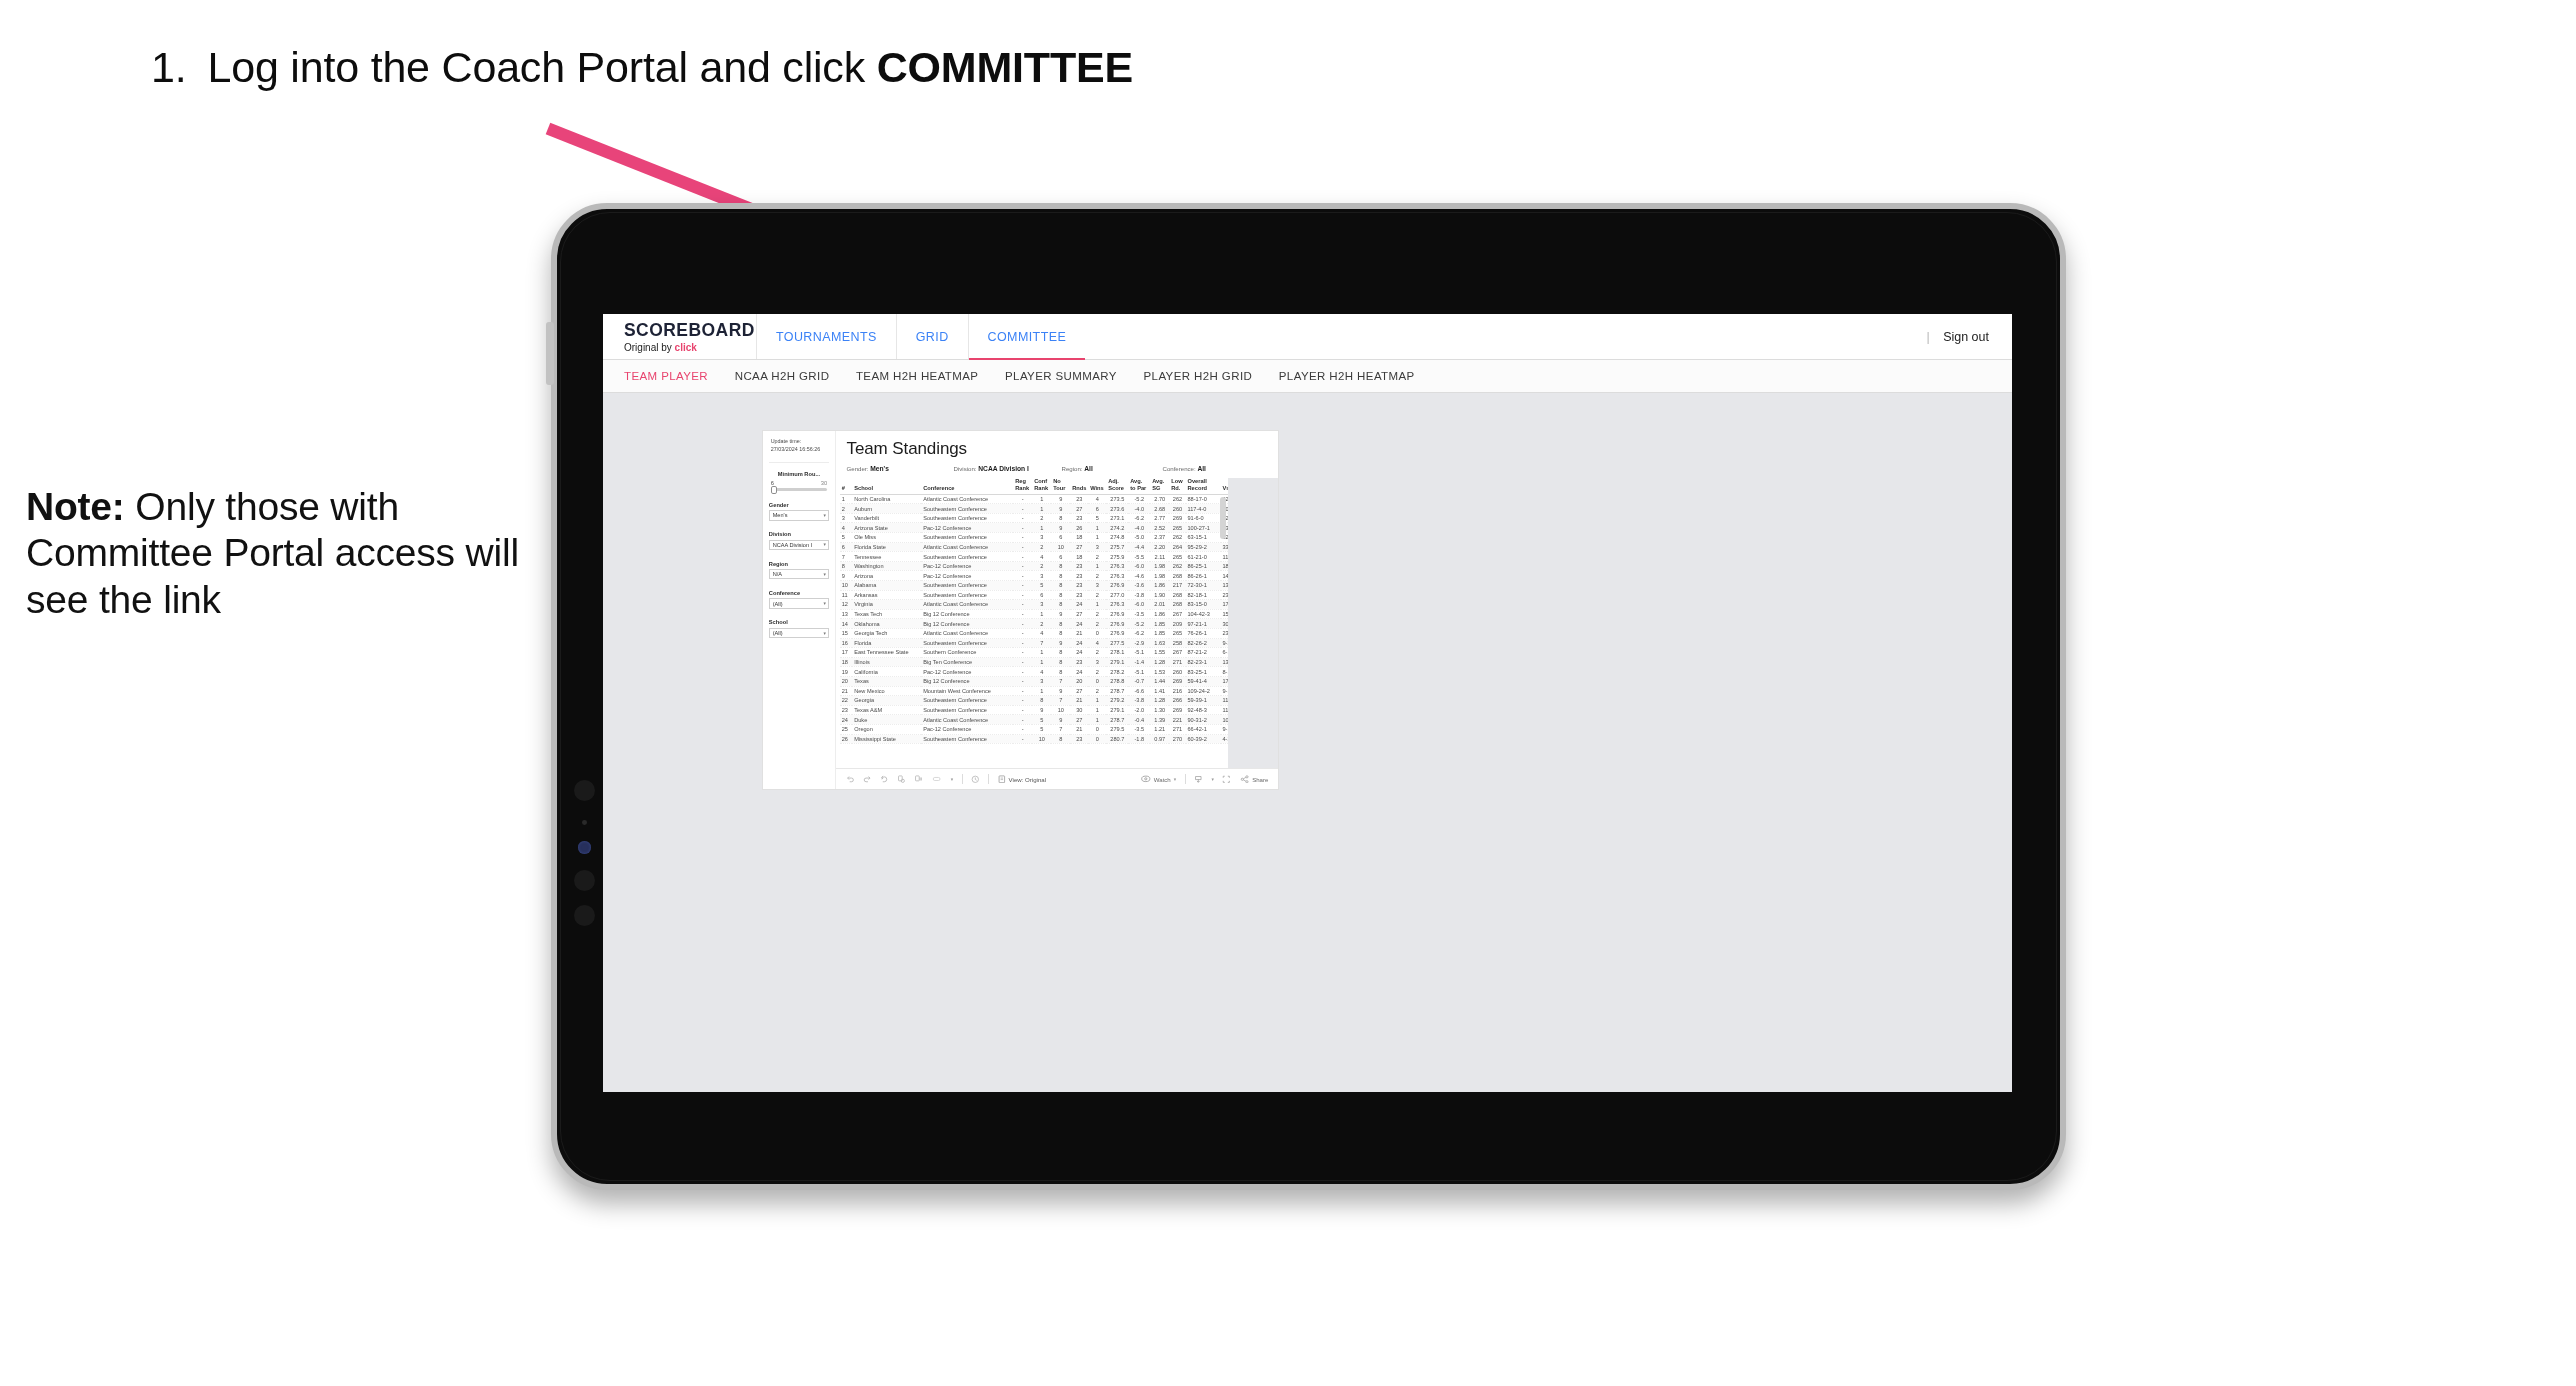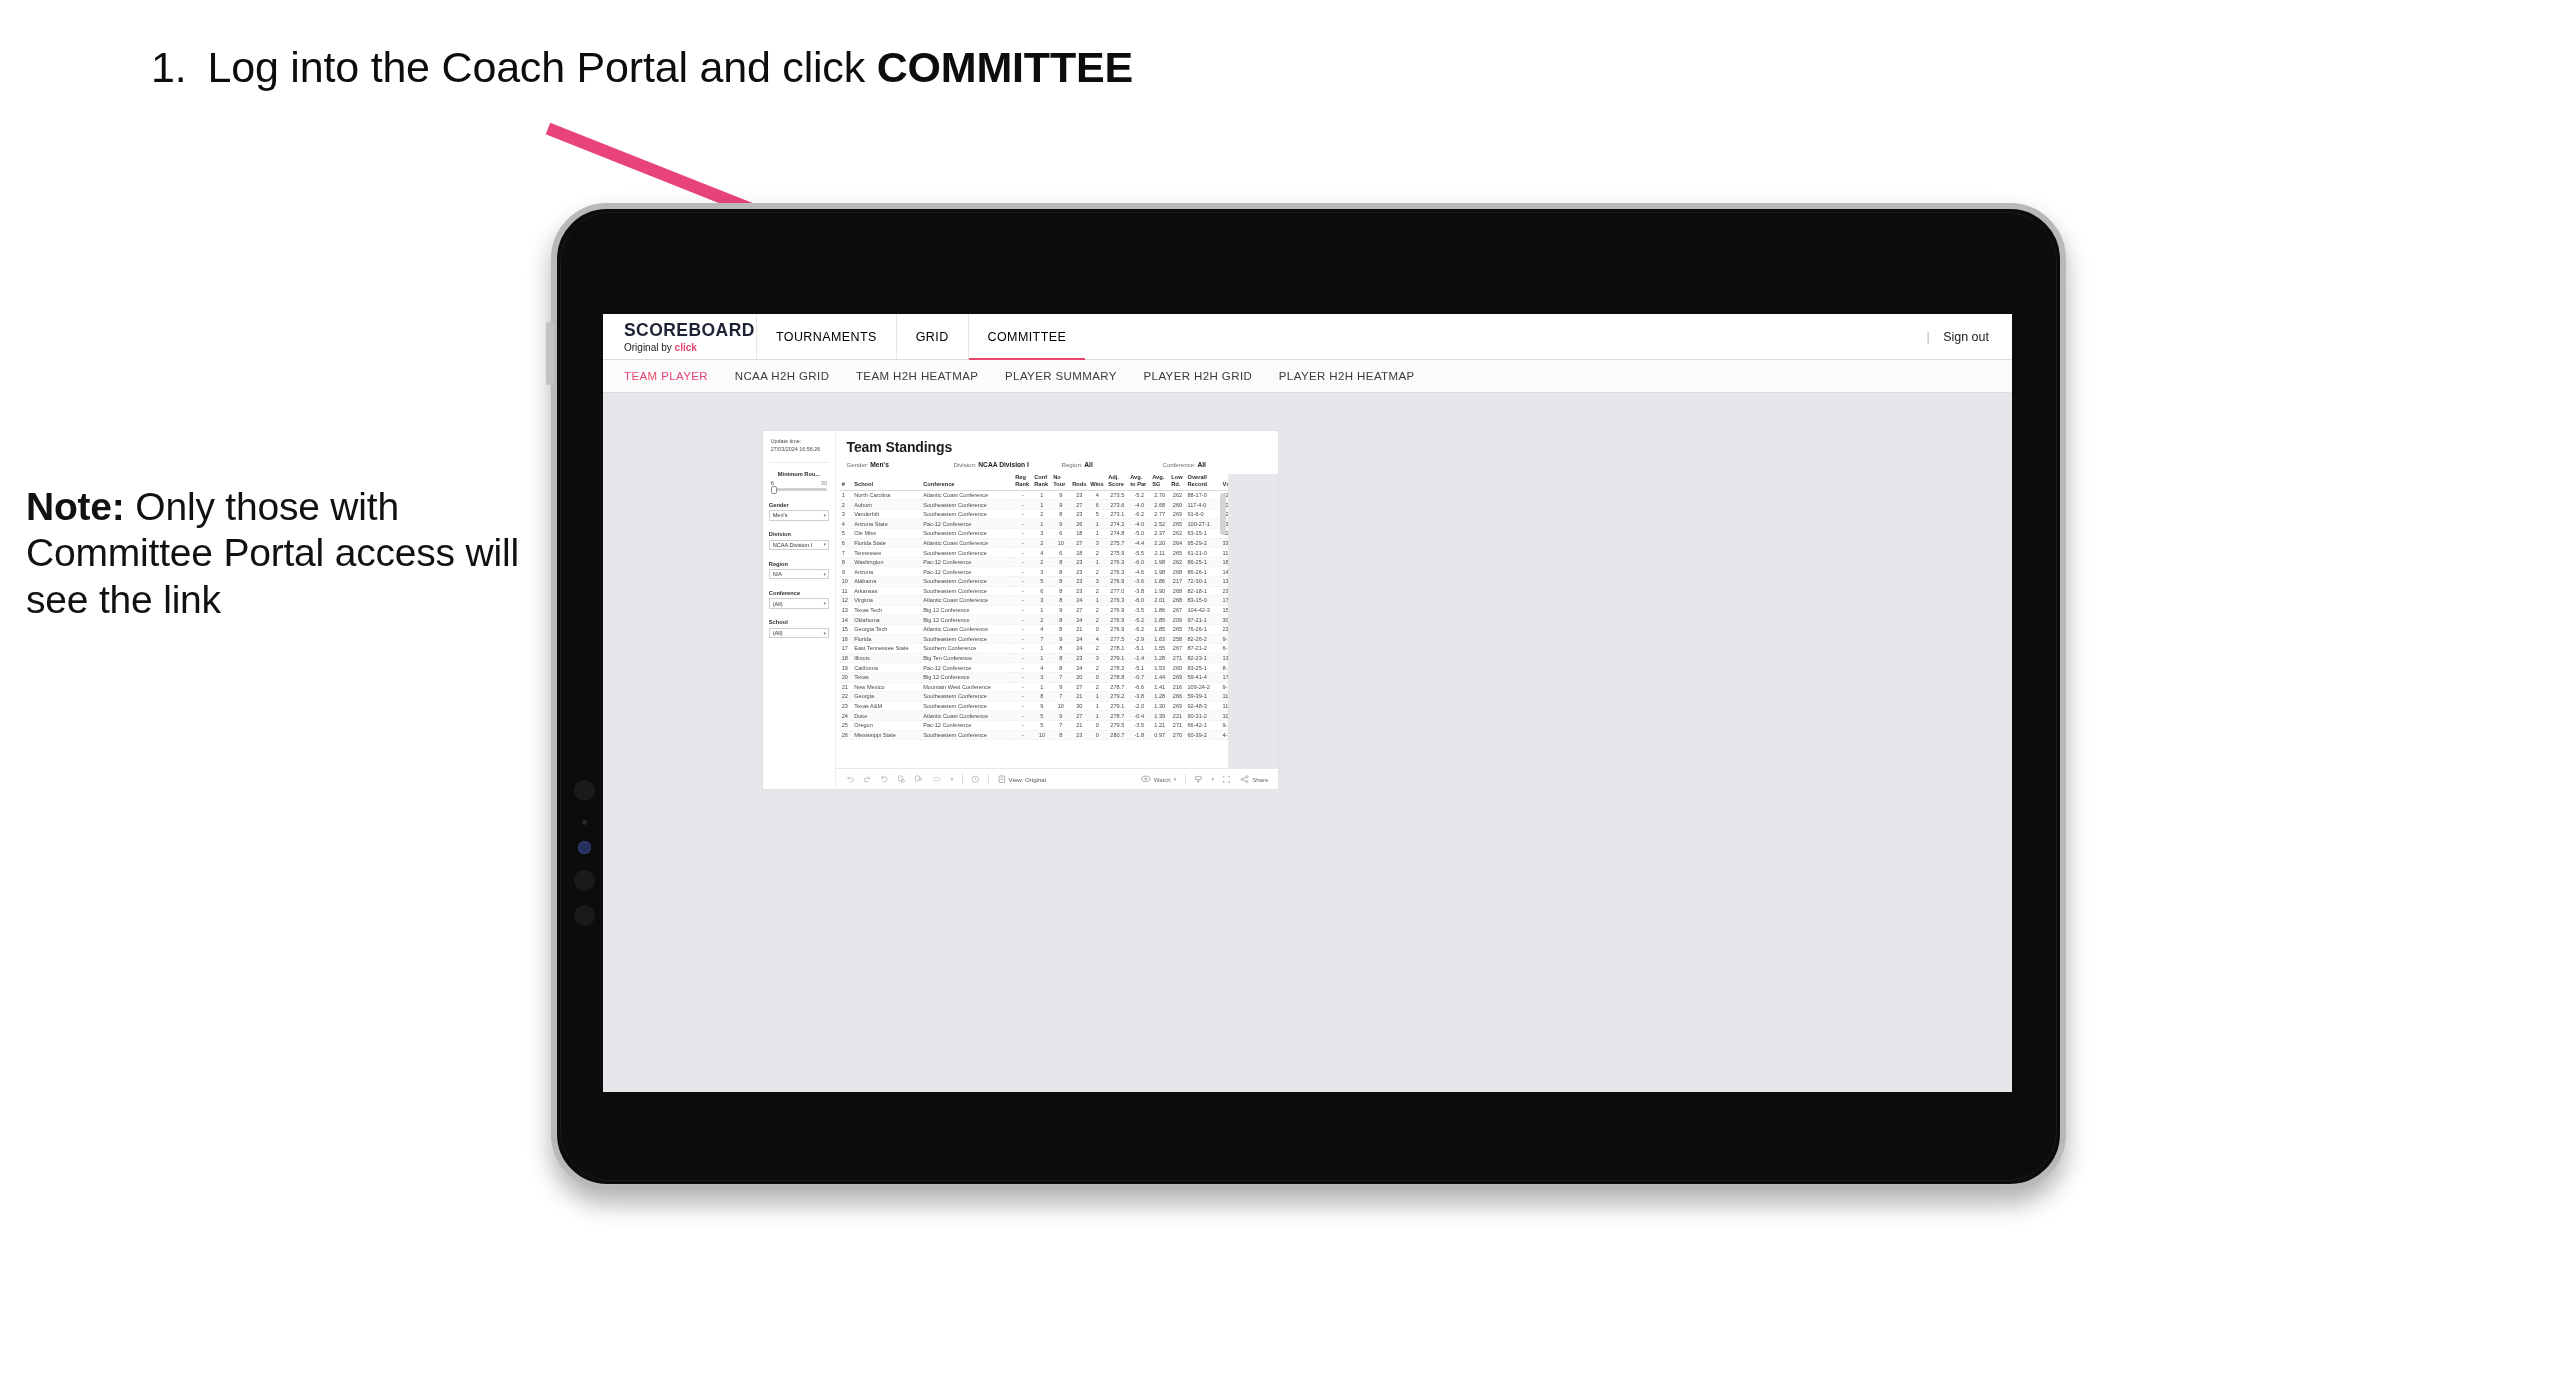--- a/index.html
+++ b/index.html
@@ -72,21 +72,21 @@
     font-family:"Liberation Sans Narrow","Liberation Sans",sans-serif;
     font-weight:bold; font-size:19px; letter-spacing:0.5px; color:#1d2235;
     transform:scaleX(0.92); transform-origin:left;
   }
   .brand .btag { font-size:10px; color:#222; margin-top:1px; }
   .brand .btag .pink { color:#e8446e; font-weight:bold; }
 
   .navtabs { display:flex; align-items:stretch; }
   .navtab {
     display:flex; align-items:center; padding:0 19px;
-    font-size:12.5px; letter-spacing:0.4px; color:#000000;
+    font-size:12.5px; letter-spacing:0.4px; color:#3b82f6;
     border-left:1px solid #e6e6e6; position:relative;
     cursor:pointer; white-space:nowrap;
   }
   .navtab.active::after{
     content:""; position:absolute; left:0; right:0; bottom:-1px; height:2.4px;
     background:#e8446e;
   }
   .appbar-right {
     margin-left:auto; display:flex; align-items:center; gap:13.4px;
     padding-right:23px; font-size:12.5px; color:#222;
@@ -130,21 +130,21 @@
   .slider-track { position:relative; height:2.9px; background:#cfcfcf; border-radius:1.9px; margin:0 1.9px; }
   .slider-knob {
     position:absolute; left:0; top:-2.9px; width:6.7px; height:8.6px;
     background:#fff; border:1px solid #8d8d8d; border-radius:1.9px;
   }
   .minrow { font-size:5.7px; font-weight:bold; color:#2c2c2c; text-align:center; margin-bottom:1px; }
 
   
   .panel { flex:1; min-width:0; display:flex; flex-direction:column; }
   .panel-head { padding:7.7px 0 5.8px 10.5px; }
-  .panel-head .ptitle { font-size:14px; font-weight:bold; color:#1c1c1c; letter-spacing:-0.1px; }
+  .panel-head .ptitle { font-size:17px; font-weight:normal; color:#1c1c1c; letter-spacing:-0.1px; }
   .panel-head .pmeta { display:flex; margin-top:6.7px; font-size:6.1px; color:#6a6a6a; }
   .panel-head .pmeta span { display:inline-block; }
   .panel-head .pmeta b { color:#1c1c1c; font-weight:bold; font-size:6.7px; }
   .m1 { width:107px; } .m2 { width:108px; } .m3 { width:101px; }
 
   .tablewrap { flex:1; min-height:0; position:relative; overflow:hidden; padding-left:3.8px; }
   table.stand { border-collapse:collapse; width:414px; table-layout:fixed; }
   table.stand th {
     font-size:5.7px; font-weight:bold; color:#2b2b2b; text-align:left;
     vertical-align:bottom; padding:0 1.9px 2.4px 1.9px; line-height:1.15;

